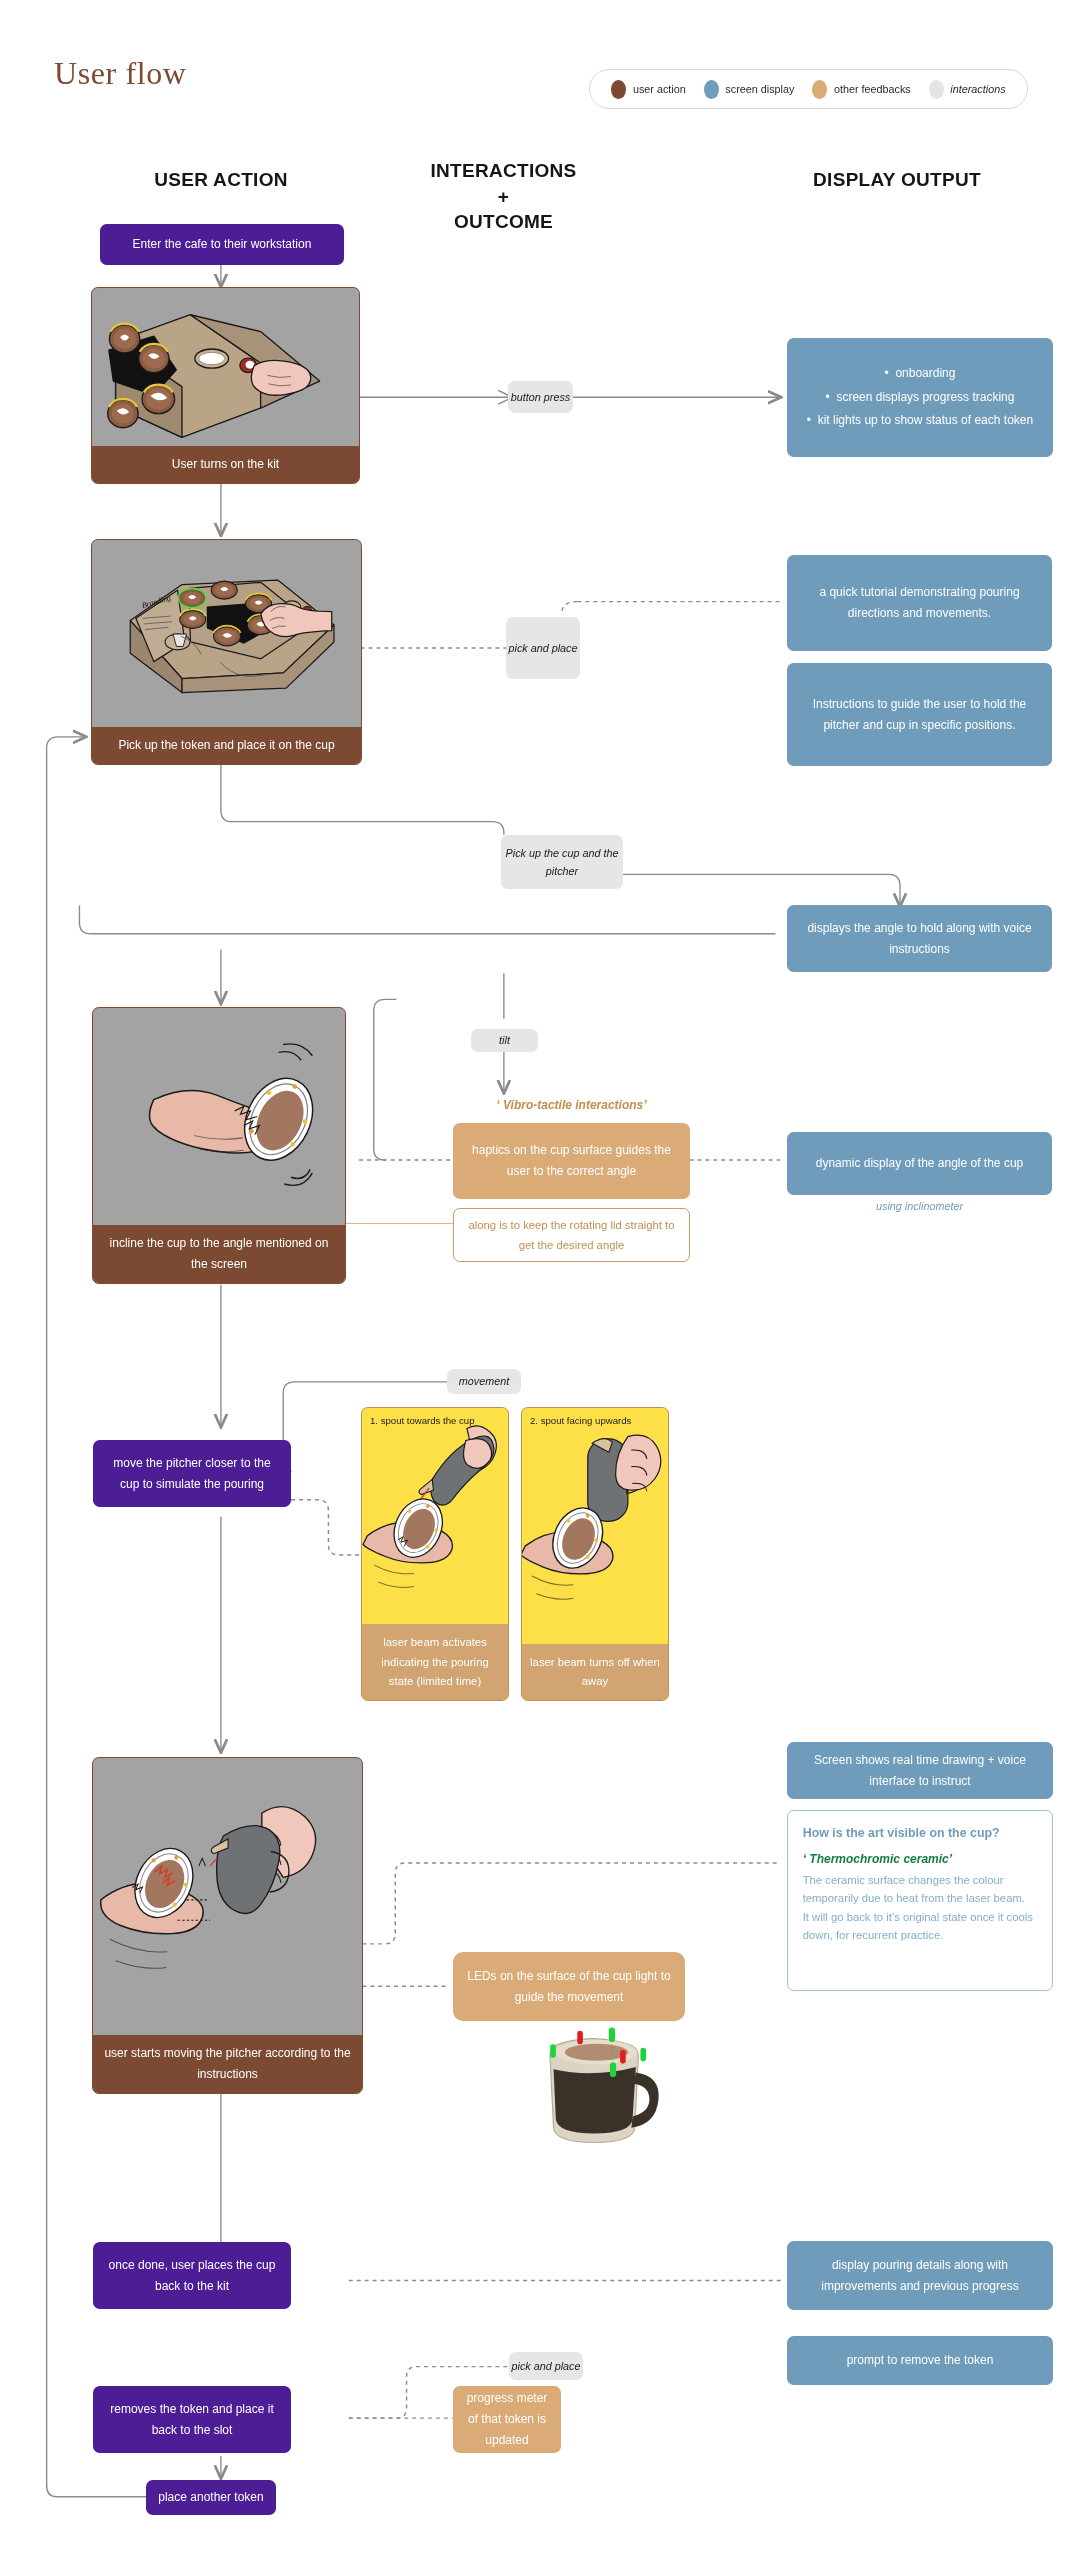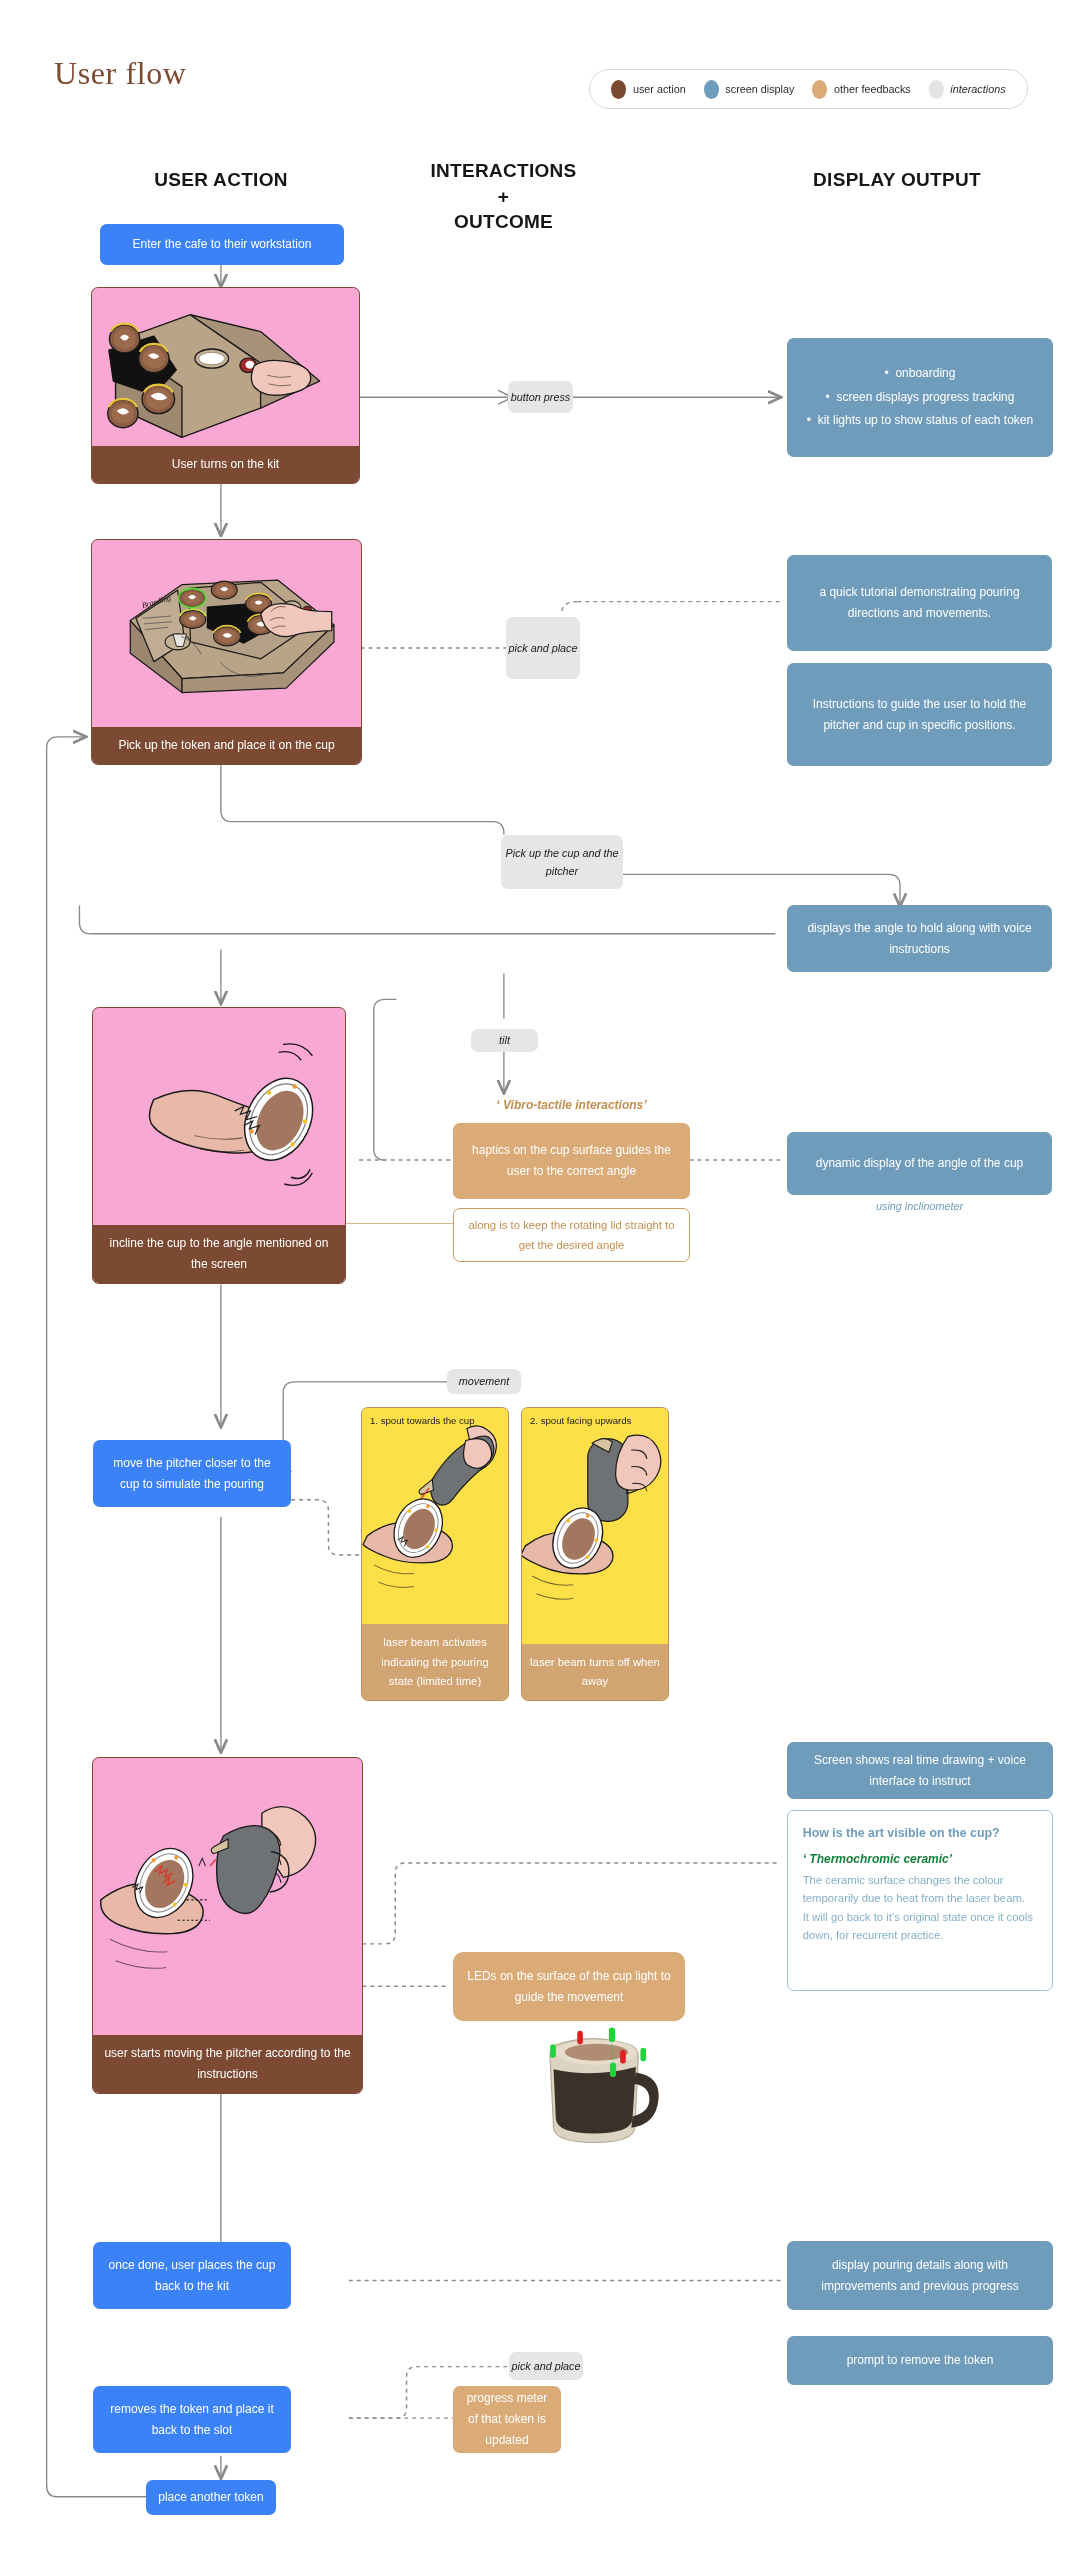--- a/index.html
+++ b/index.html
@@ -32,32 +32,32 @@
   .col-head {
     font-size:19px; font-weight:700; letter-spacing:0.3px; color:#161616;
     text-align:center; line-height:1.35;
   }
 
   
   .box {
     display:flex; align-items:center; justify-content:center; text-align:center;
     line-height:1.75; padding:5.7px 9px; border-radius:6.8px;
   }
-  .action-box   { background:#3b82f6; color:#fff; font-size:12px; }
+  .action-box   { background:#4c1d95; color:#fff; font-size:12px; }
   .display-box  { background:#6f9cbb; color:#fff; font-size:12px; }
   .feedback-box { background:#dbab77; color:#fff; font-size:12px; }
   .inter-chip   {
     background:#e6e6e6; color:#1a1a1a; font-size:10.8px; font-style:italic;
     border-radius:6.8px; display:flex; align-items:center; justify-content:center;
     text-align:center; line-height:1.7;
   }
 
   
   .photo-card {
-    border:0.7px solid #7c4a32; border-radius:6.8px; background:#f9a8d4; overflow:hidden;
+    border:0.7px solid #7c4a32; border-radius:6.8px; background:#a3a3a3; overflow:hidden;
     display:flex; flex-direction:column;
   }
   .photo-card .art { flex:1; position:relative; overflow:hidden; }
   .photo-card .cap {
     background:#7c4a32; color:#fff; font-size:12px; text-align:center;
     line-height:1.75; padding:8px 8px; display:flex; align-items:center;
     justify-content:center;
   }
 
   

